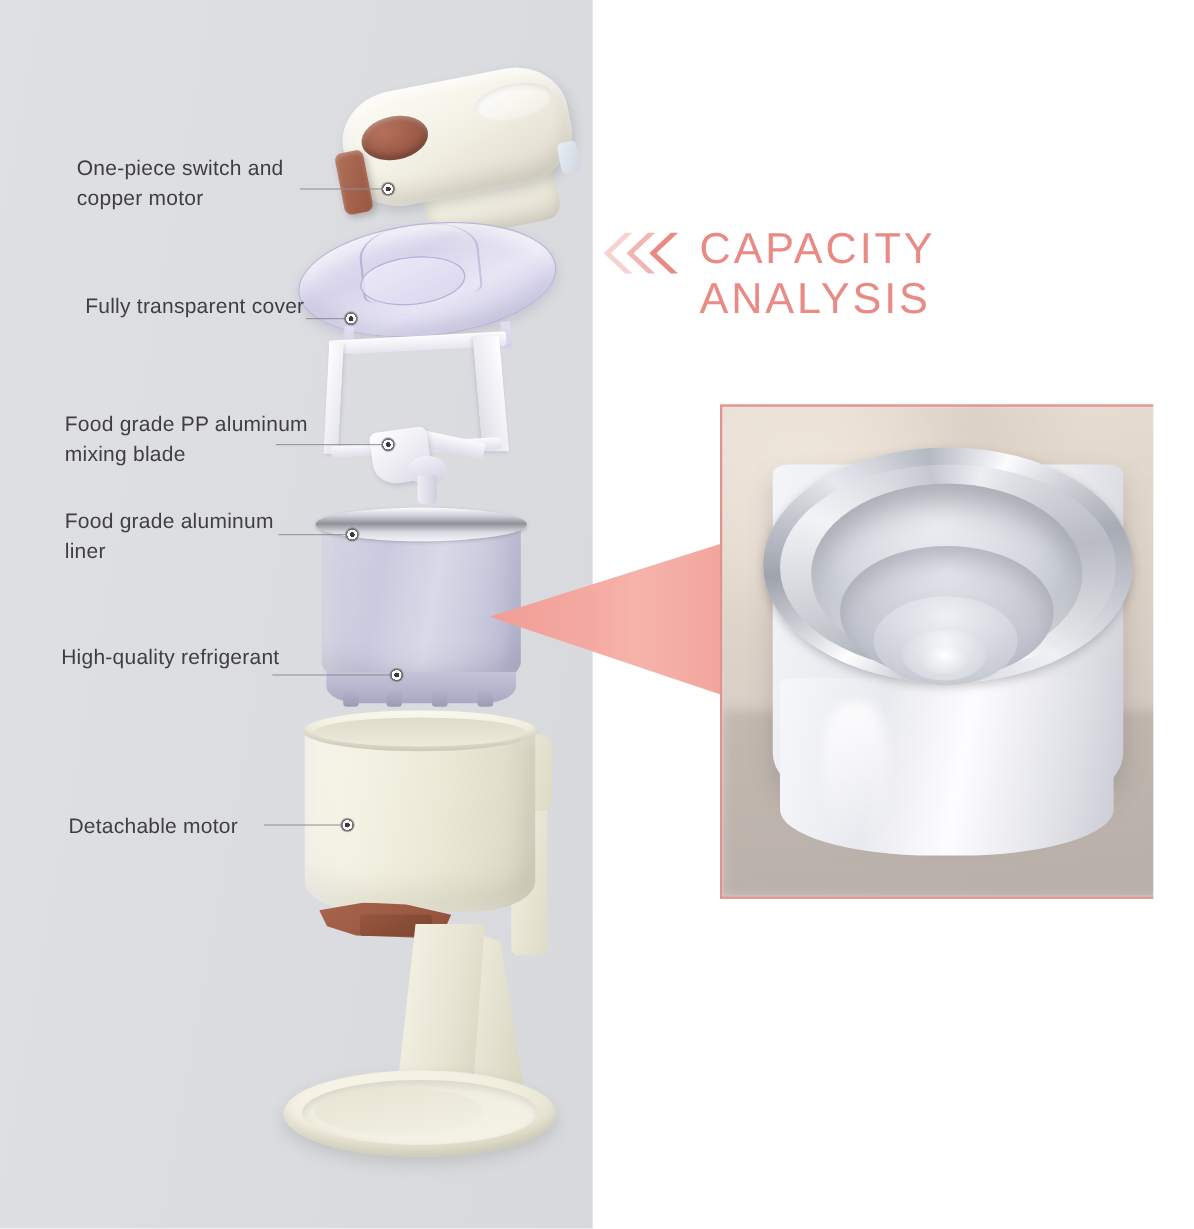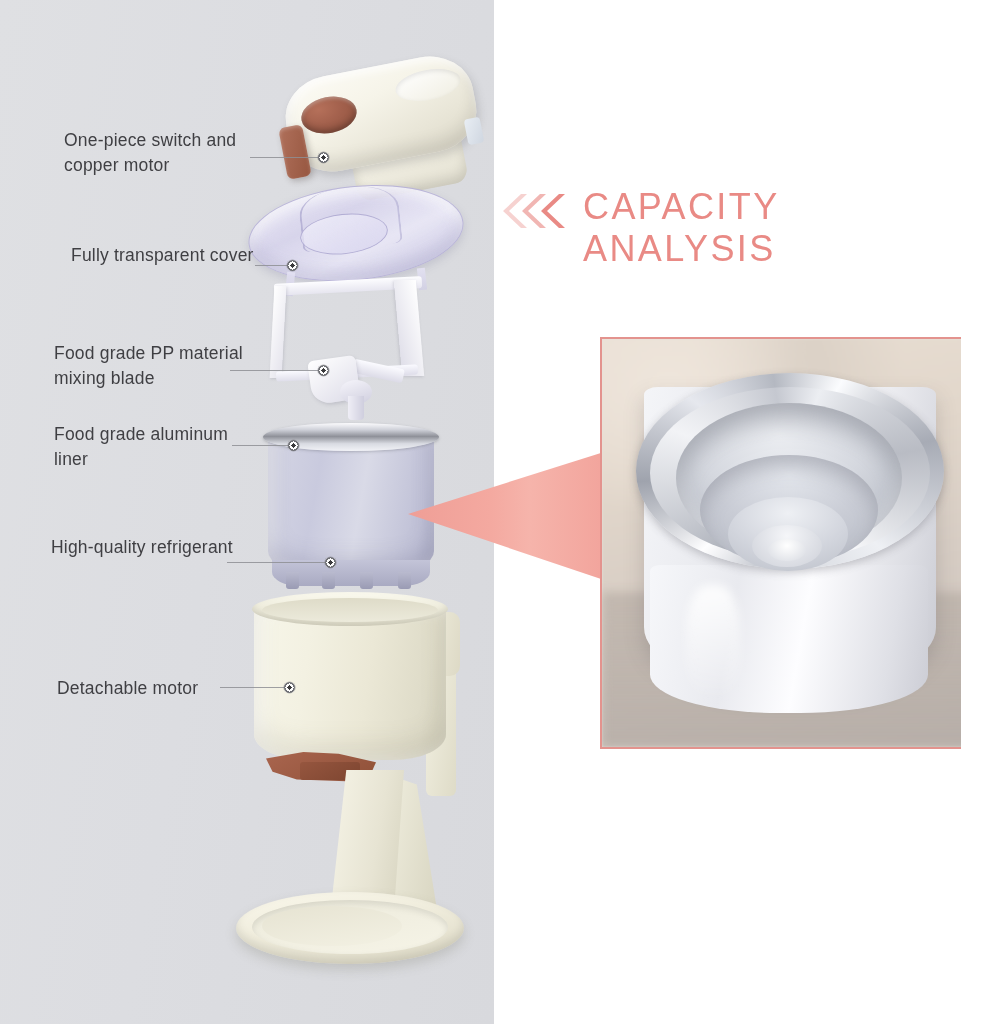--- a/index.html
+++ b/index.html
@@ -254,21 +254,21 @@
   </div>
 
   <div id="callouts">
       <div class="label" style="left: 64px; top: 128px;">One-piece switch and
 copper motor</div>
       <div class="leader" style="left: 250px; top: 157px; width: 72px;"></div>
       <div class="dot" style="left: 318px; top: 152px;"></div>
       <div class="label" style="left: 35px; top: 243px; margin-left: 36px;">Fully transparent cover</div>
       <div class="leader" style="left: 255px; top: 265px; width: 35px;"></div>
       <div class="dot" style="left: 287px; top: 260px;"></div>
-      <div class="label" style="left: 54px; top: 341px;">Food grade PP material
+      <div class="label" style="left: 54px; top: 341px;">Food grade PP aluminum
 mixing blade</div>
       <div class="leader" style="left: 230px; top: 370px; width: 92px;"></div>
       <div class="dot" style="left: 318px; top: 365px;"></div>
       <div class="label" style="left: 54px; top: 422px;">Food grade aluminum
 liner</div>
       <div class="leader" style="left: 232px; top: 445px; width: 60px;"></div>
       <div class="dot" style="left: 288px; top: 440px;"></div>
       <div class="label" style="left: 51px; top: 535px;">High-quality refrigerant</div>
       <div class="leader" style="left: 227px; top: 562px; width: 102px;"></div>
       <div class="dot" style="left: 325px; top: 557px;"></div>

